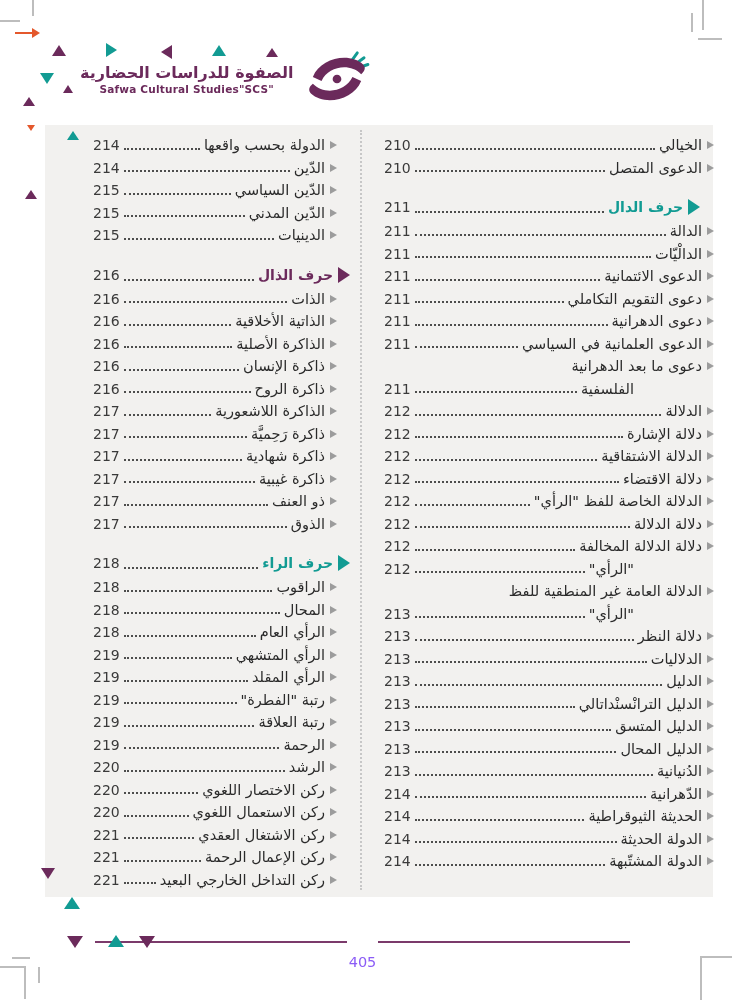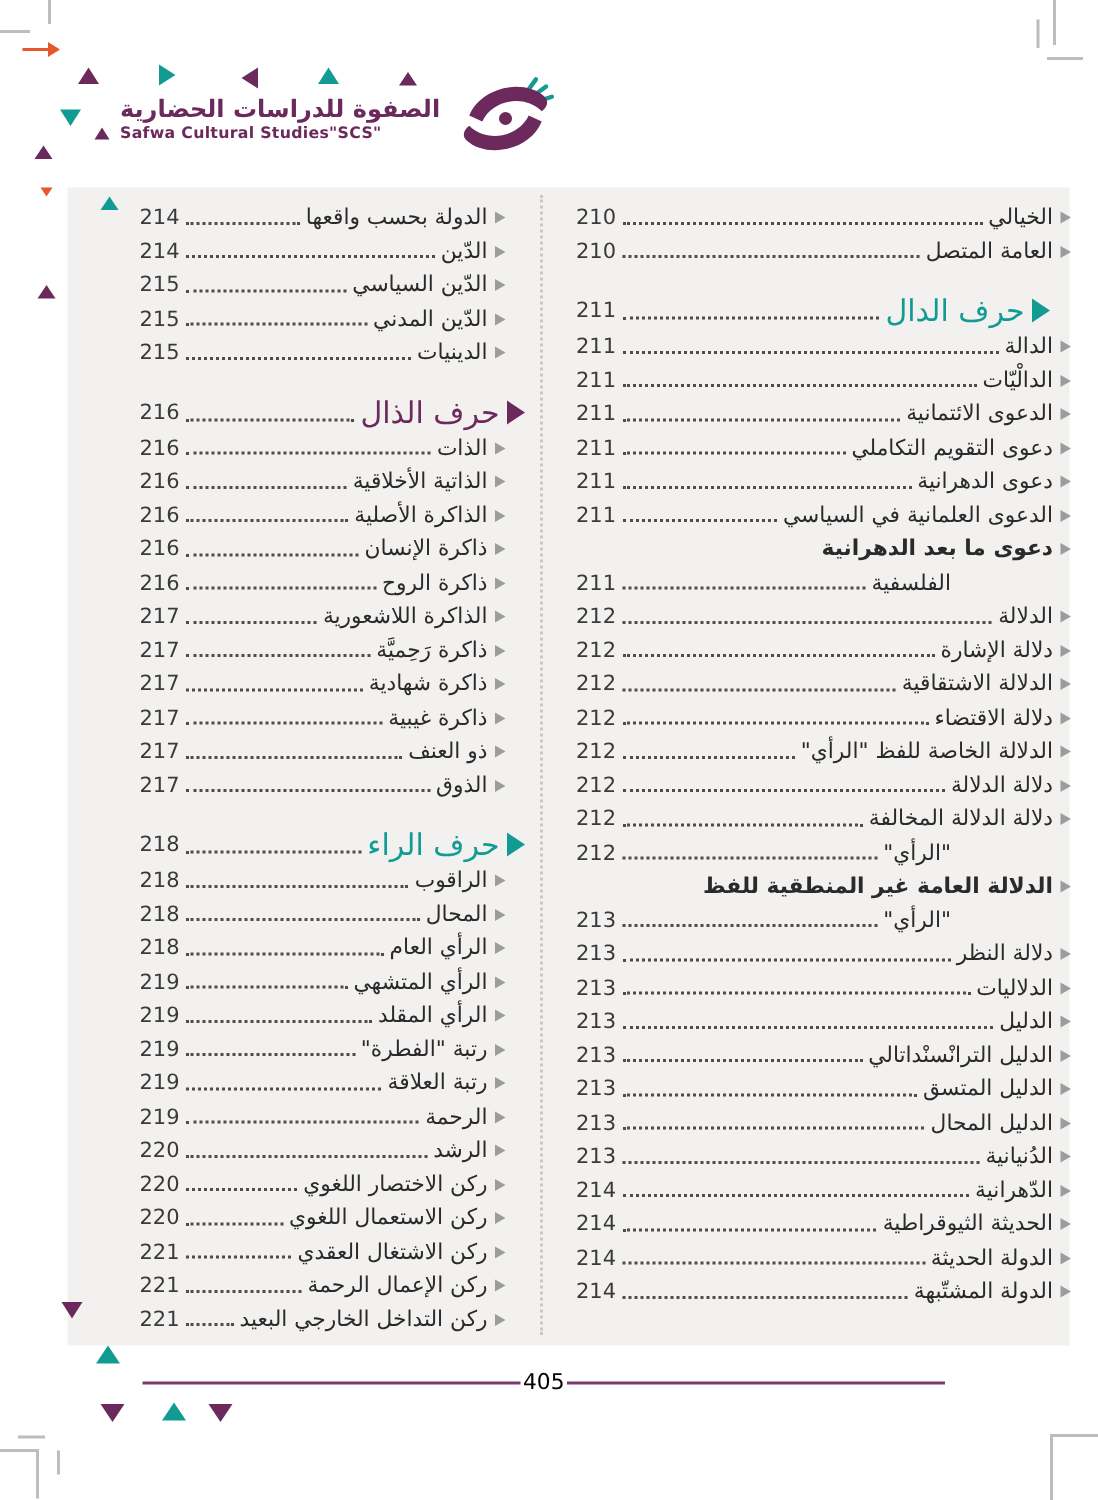--- a/index.html
+++ b/index.html
@@ -3,21 +3,21 @@
 <meta charset="utf-8">
 <style>
   html,body{margin:0;padding:0;}
   body{
     width:732px;height:1000px;position:relative;overflow:hidden;
     background:#ffffff;
     font-family:"DejaVu Sans","Liberation Sans",sans-serif;
   }
   
   .brand{position:absolute;top:50px;left:80px;display:flex;align-items:center;gap:8px;}
-  .brand-text{text-align:left;direction:rtl;}
+  .brand-text{text-align:center;direction:rtl;}
   .brand-ar{color:#6B2A5B;font-size:16px;font-weight:bold;line-height:1.25;}
   .brand-en{color:#6B2A5B;font-size:10.5px;font-weight:bold;direction:ltr;letter-spacing:.2px;}
   .brand-logo{width:72px;height:58px;}
   
   .panel{position:absolute;left:45px;top:125px;width:668px;height:772px;background:#F2F1EF;}
   .divider{position:absolute;left:360px;top:130px;height:760px;border-left:2px dotted #c7c7c7;}
   
   .col{position:absolute;direction:rtl;}
   .col-right{left:384px;top:134px;width:330px;}
   .col-left{left:93px;top:134px;width:244px;}
@@ -25,34 +25,34 @@
   .row .bullet{
     width:0;height:0;flex:0 0 auto;
     border-top:4.5px solid transparent;border-bottom:4.5px solid transparent;
     border-left:7px solid #9C9C9C; 
     margin-left:5px;
   }
   .row .etext{color:#2A2A2A;font-size:14.5px;white-space:nowrap;flex:0 0 auto;}
   .row .dots{flex:1 1 auto;min-width:8px;border-bottom:2px dotted #4D4D4D;height:0;align-self:flex-end;margin:0 4px 7px 4px;}
   .row .pnum{color:#3A3A3A;font-size:14px;flex:0 0 auto;direction:ltr;}
   .row.heading{height:26px;margin-top:15px;}
-  .row.heading .etext{font-weight:normal;font-size:20px;}
+  .row.heading .etext{font-weight:bold;font-size:14px;}
   .row.heading .bullet{border-top-width:8px;border-bottom-width:8px;border-left-width:12px;}
   .row.heading.accent-teal .etext{color:#129B93;}
   .row.heading.accent-teal .bullet{border-left-color:#129B93;}
   .row.heading.accent-purple .etext{color:#6B2A5B;}
   .row.heading.accent-purple .bullet{border-left-color:#6B2A5B;}
   .col-left .row.heading{margin-left:0;margin-right:-13px;}
   .col-right .row.heading{padding-right:14px;}
   .row.cont{padding-right:80px;}
-  .row.wrap .etext{flex:1 1 auto;font-weight:bold;}
+  .row.wrap .etext{flex:1 1 auto;}
   
   .footer{position:absolute;left:95px;top:915px;width:535px;display:flex;align-items:center;}
   .footer .fl{flex:1 1 auto;height:2px;background:#7B3A6B;}
-  .footer .fnum{flex:0 0 auto;padding:0 2px;color:#000000;font-size:14.5px;line-height:1;}
+  .footer .fnum{flex:0 0 auto;padding:0 2px;color:#8b5cf6;font-size:14.5px;line-height:1;margin-top:40px;}
   
   .mark{position:absolute;background:#BDBDBD;}
   
   .tri{position:absolute;width:0;height:0;border-style:solid;border-color:transparent;}
   
   .oarrow-line{position:absolute;left:15px;top:32px;width:18px;height:2px;background:#E4582C;}
   .oarrow-head{position:absolute;left:32px;top:28px;width:0;height:0;
     border-top:5px solid transparent;border-bottom:5px solid transparent;border-left:8px solid #E4582C;}
 </style>
 </head>
@@ -94,21 +94,21 @@
 <div class="divider"></div>
 <div class="col col-right" id="col-right">
     <div class="row">
       <span class="bullet"></span>
       <span class="etext">الخيالي</span>
       <span class="dots"></span>
       <span class="pnum">210</span>
     </div>
     <div class="row">
       <span class="bullet"></span>
-      <span class="etext">العامة المتصل</span>
+      <span class="etext">الدعوى المتصل</span>
       <span class="dots"></span>
       <span class="pnum">210</span>
     </div>
     <div class="row heading accent-teal">
       <span class="bullet"></span>
       <span class="etext">حرف الدال</span>
       <span class="dots"></span>
       <span class="pnum">211</span>
     </div>
     <div class="row">

